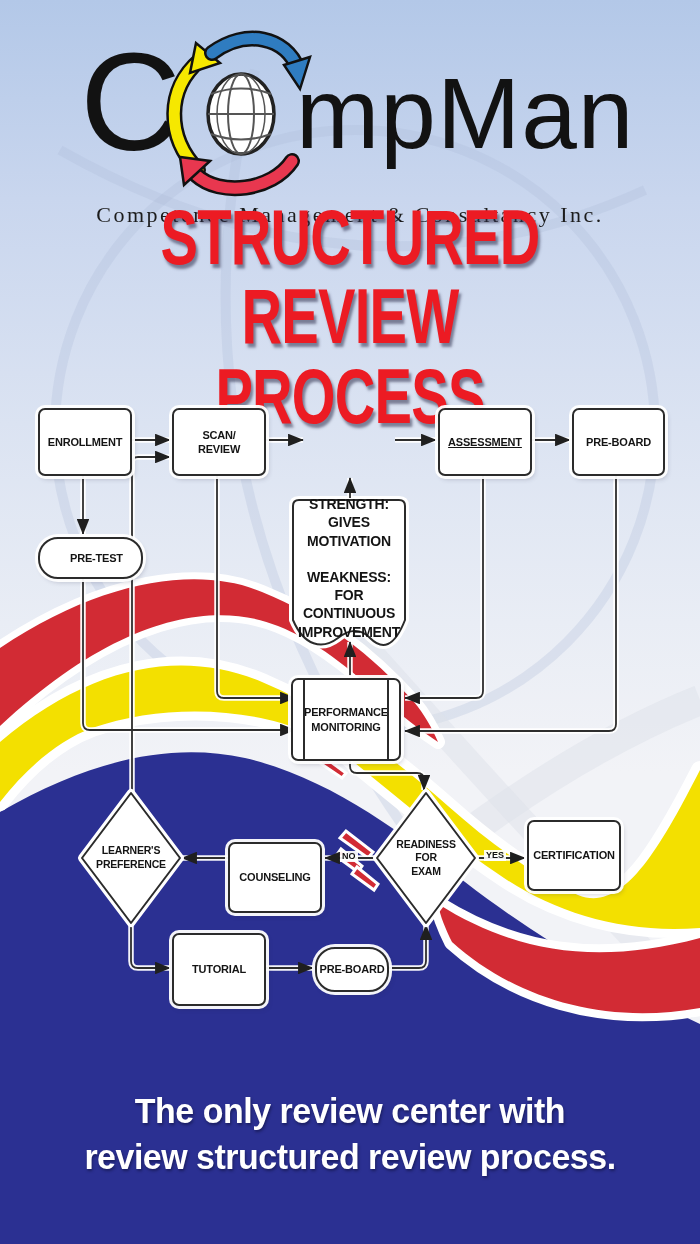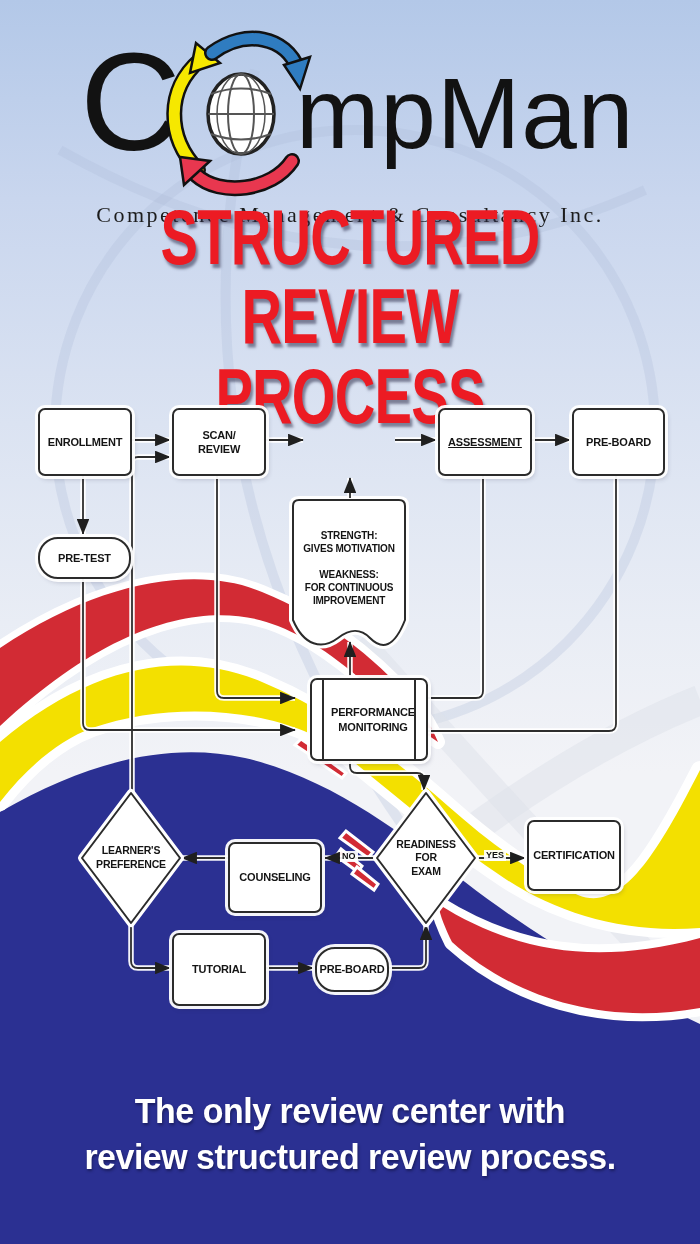--- a/index.html
+++ b/index.html
@@ -29,23 +29,23 @@
   .stadium{border-radius:20px;}
   .plain{background:transparent;border:none;}
   .predef::before,.predef::after{content:"";position:absolute;top:0;bottom:0;width:2px;background:#2b2b2b;}
   .predef::before{left:10px;} .predef::after{right:10px;}
 
   .n-enrollment{left:38px;top:408px;width:90px;height:64px;}
   .n-scan{left:172px;top:408px;width:90px;height:64px;}
   .n-lecture{left:305px;top:408px;width:90px;height:64px;}
   .n-assessment{left:438px;top:408px;width:90px;height:64px;text-decoration:underline;}
   .n-preboard-top{left:572px;top:408px;width:89px;height:64px;}
-  .n-pretest{left:38px;top:537px;width:89px;height:38px;}
-  .n-doc{left:293px;top:500px;width:112px;height:128px;font-size:10px;padding-top:4px;}
-  .n-perf{left:310px;top:678px;width:106px;height:79px;padding-left:8px;}
+  .n-pretest{left:38px;top:537px;width:89px;height:38px;padding-left:12px;}
+  .n-doc{left:293px;top:500px;width:112px;height:128px;font-size:14px;padding-top:4px;}
+  .n-perf{left:291px;top:678px;width:106px;height:79px;}
   .n-counseling{left:228px;top:818px;width:90px;height:67px;margin-top:24px;}
   .n-certification{left:527px;top:820px;width:90px;height:67px;}
   .n-tutorial{left:172px;top:933px;width:90px;height:69px;}
   .n-preboard-bot{left:315px;top:947px;width:70px;height:41px;}
   .n-readiness{left:377px;top:818px;width:98px;height:80px;font-size:10.5px;}
   .n-learners{left:82px;top:828px;width:98px;height:60px;font-size:10.5px;}
 
   .edge-label{position:absolute;font-size:9px;font-weight:700;color:#111;
     background:rgba(255,255,255,.92);padding:0 2px;line-height:11px;z-index:6;text-align:right;}
   .l-yes{left:484px;top:850px;}

